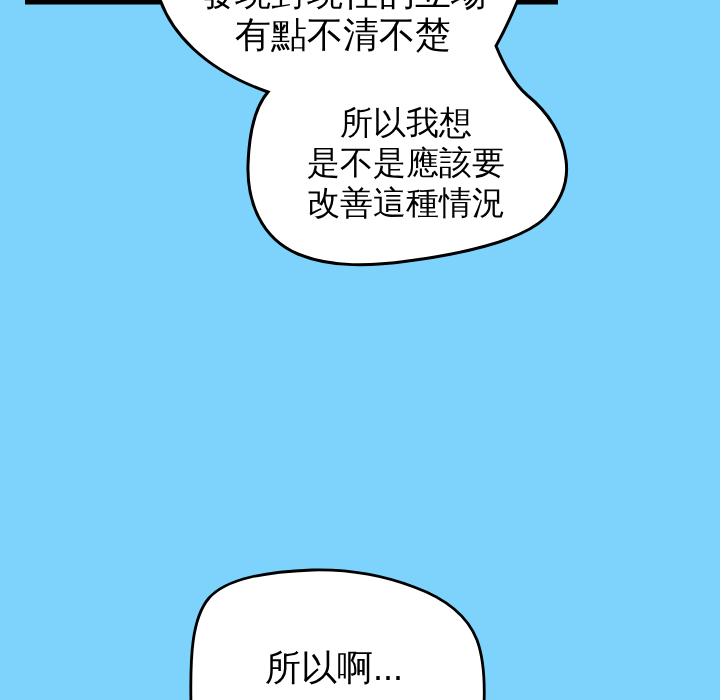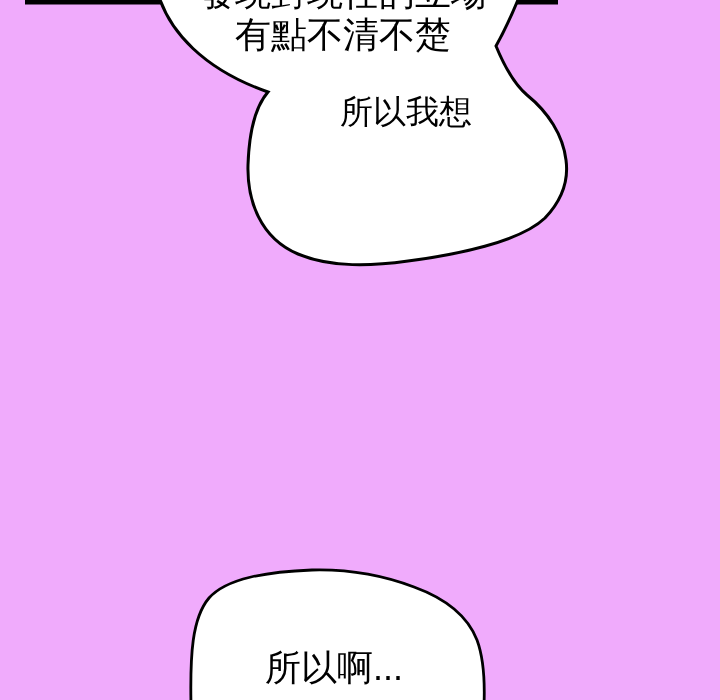--- a/index.html
+++ b/index.html
@@ -5,21 +5,21 @@
   html, body {
     margin: 0;
     padding: 0;
     background: #ffffff;
   }
   .stage {
     position: relative;
     width: 720px;
     height: 700px;
     overflow: hidden;
-    background: #f0abfc;
+    background: #7dd3fc;
     font-family: "Liberation Sans", sans-serif;
   }
   .artwork {
     position: absolute;
     left: 0;
     top: 0;
     display: block;
   }
   .bubble-text {
     position: absolute;
@@ -33,21 +33,21 @@
   .text-top {
     left: 163px;
     top: -28px;
     width: 360px;
     font-size: 36px;
     line-height: 42px;
     letter-spacing: 0px;
   }
   .text-middle {
     left: 226px;
-    top: 92px;
+    top: 103px;
     width: 360px;
     font-size: 33px;
     line-height: 40px;
   }
   .text-bottom {
     left: 154px;
     top: 648px;
     width: 360px;
     font-size: 36px;
     line-height: 40px;
@@ -83,19 +83,21 @@
              Z" fill="#ffffff" stroke="#000000" stroke-width="2.8"></path>
   </svg>
 
   <div class="bubble-text text-top">
     <span class="line">發現對現任的立場</span>
     <span class="line">有點不清不楚</span>
   </div>
 
   <div class="bubble-text text-middle">
     <span class="line">所以我想</span>
+    <span class="line">是不是應該要</span>
+    <span class="line">改善這種情況</span>
   </div>
 
   <div class="bubble-text text-bottom">
     <span class="line">所以啊...</span>
   </div>
 
 </div>
 
 </body></html>

